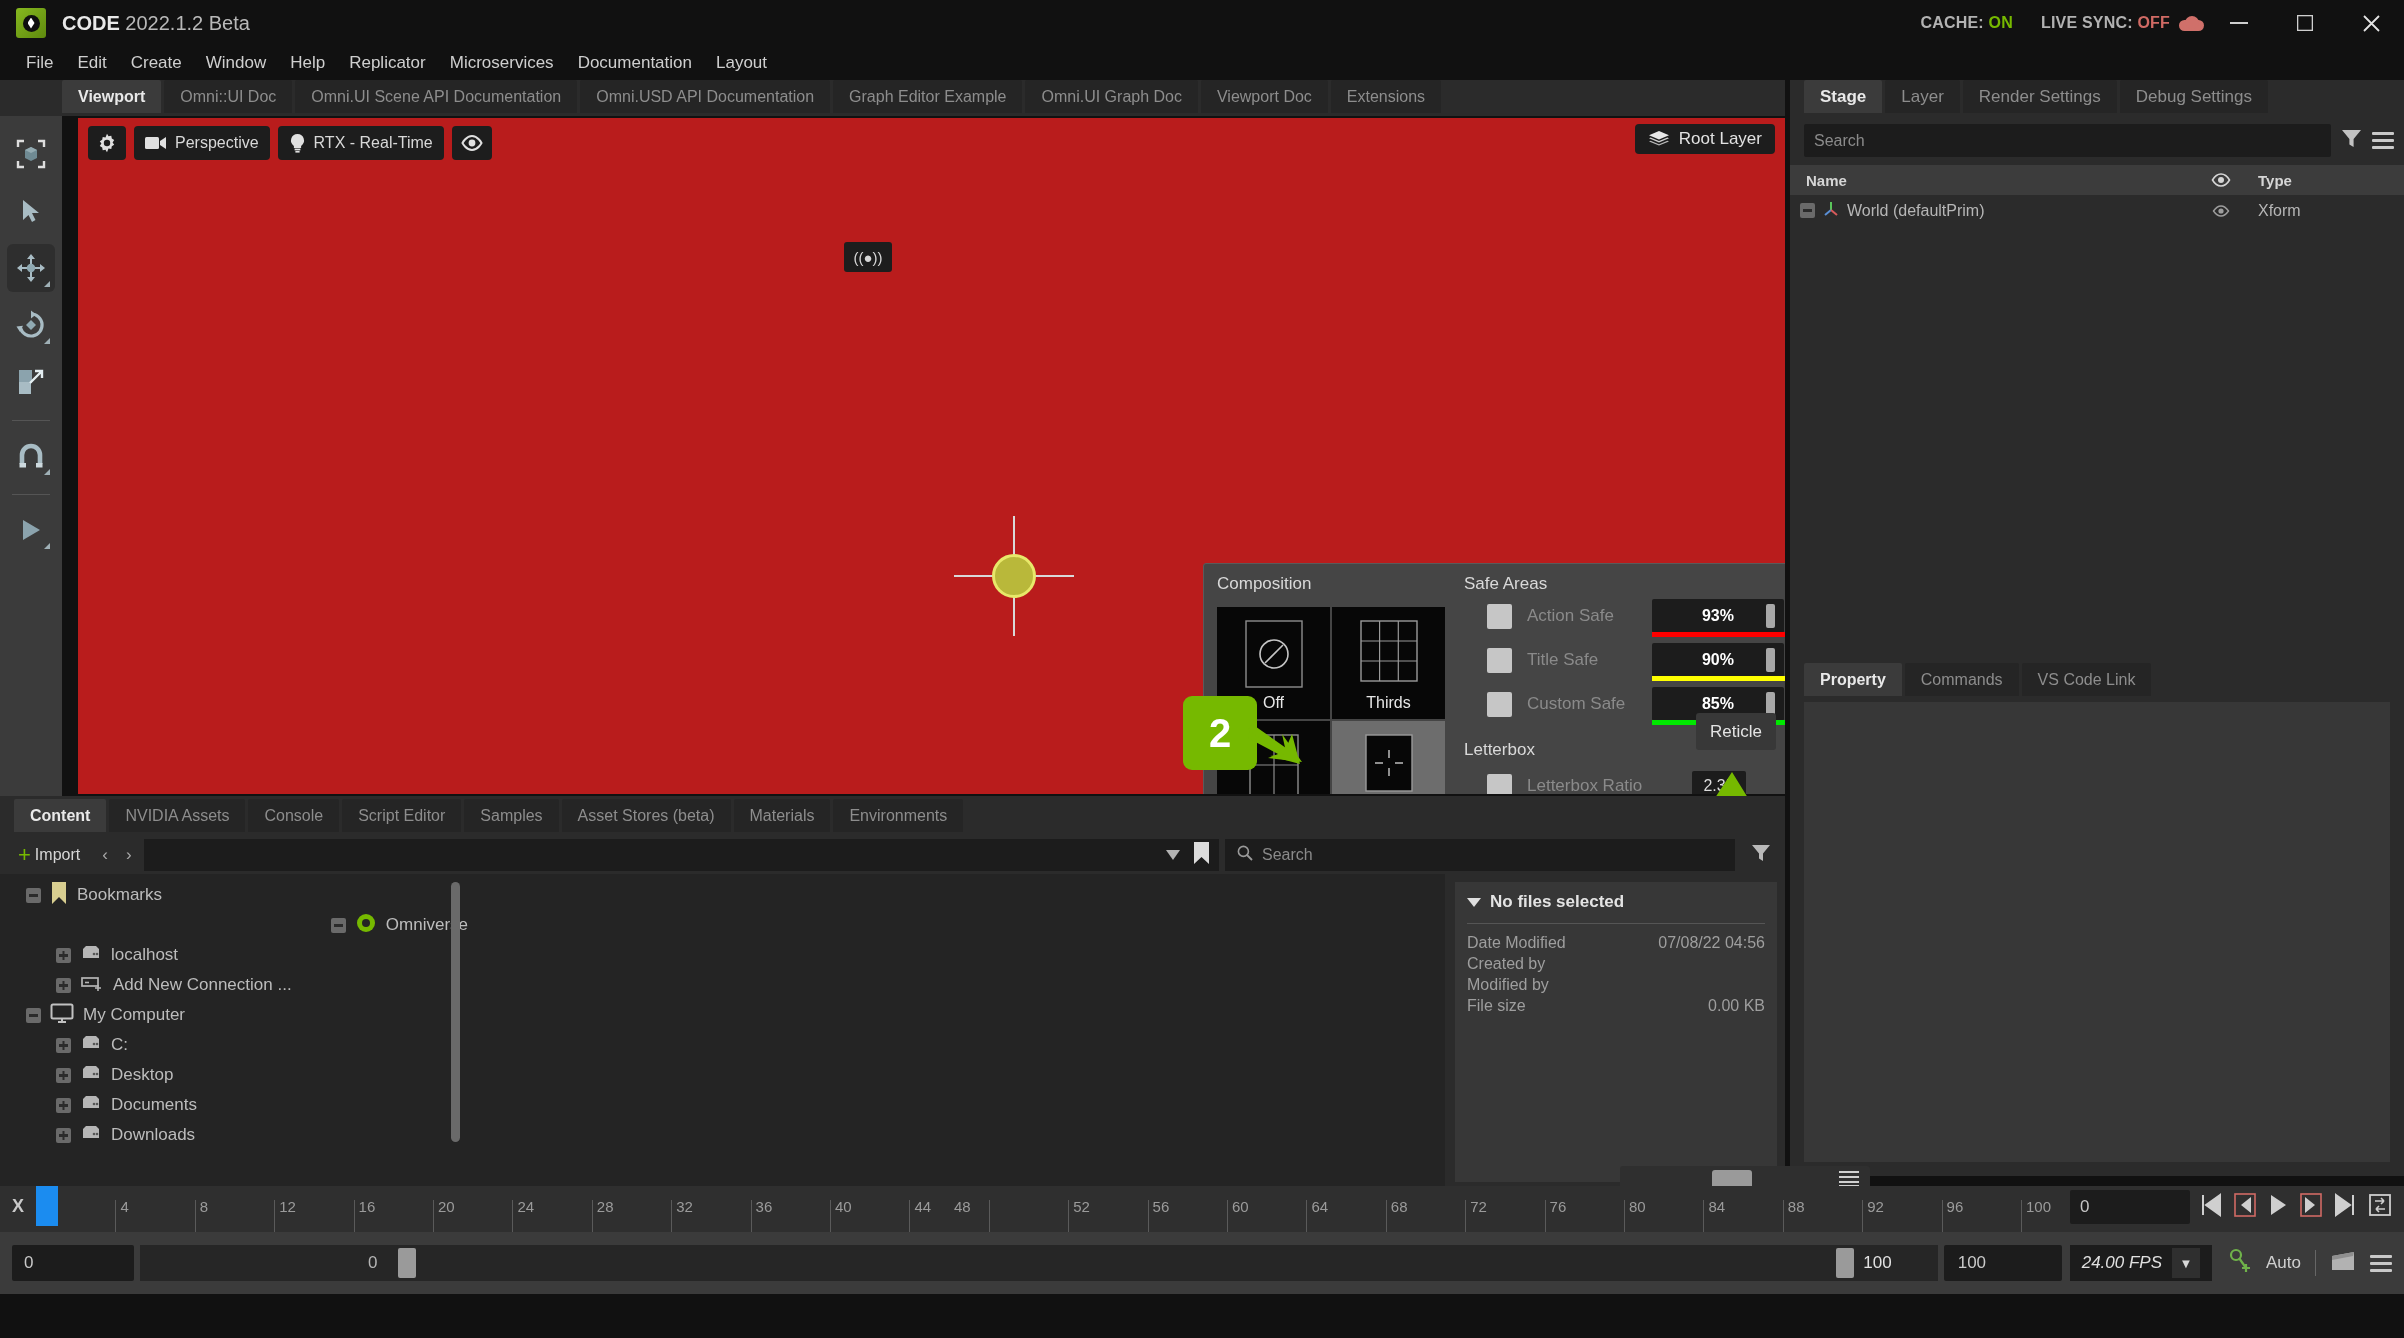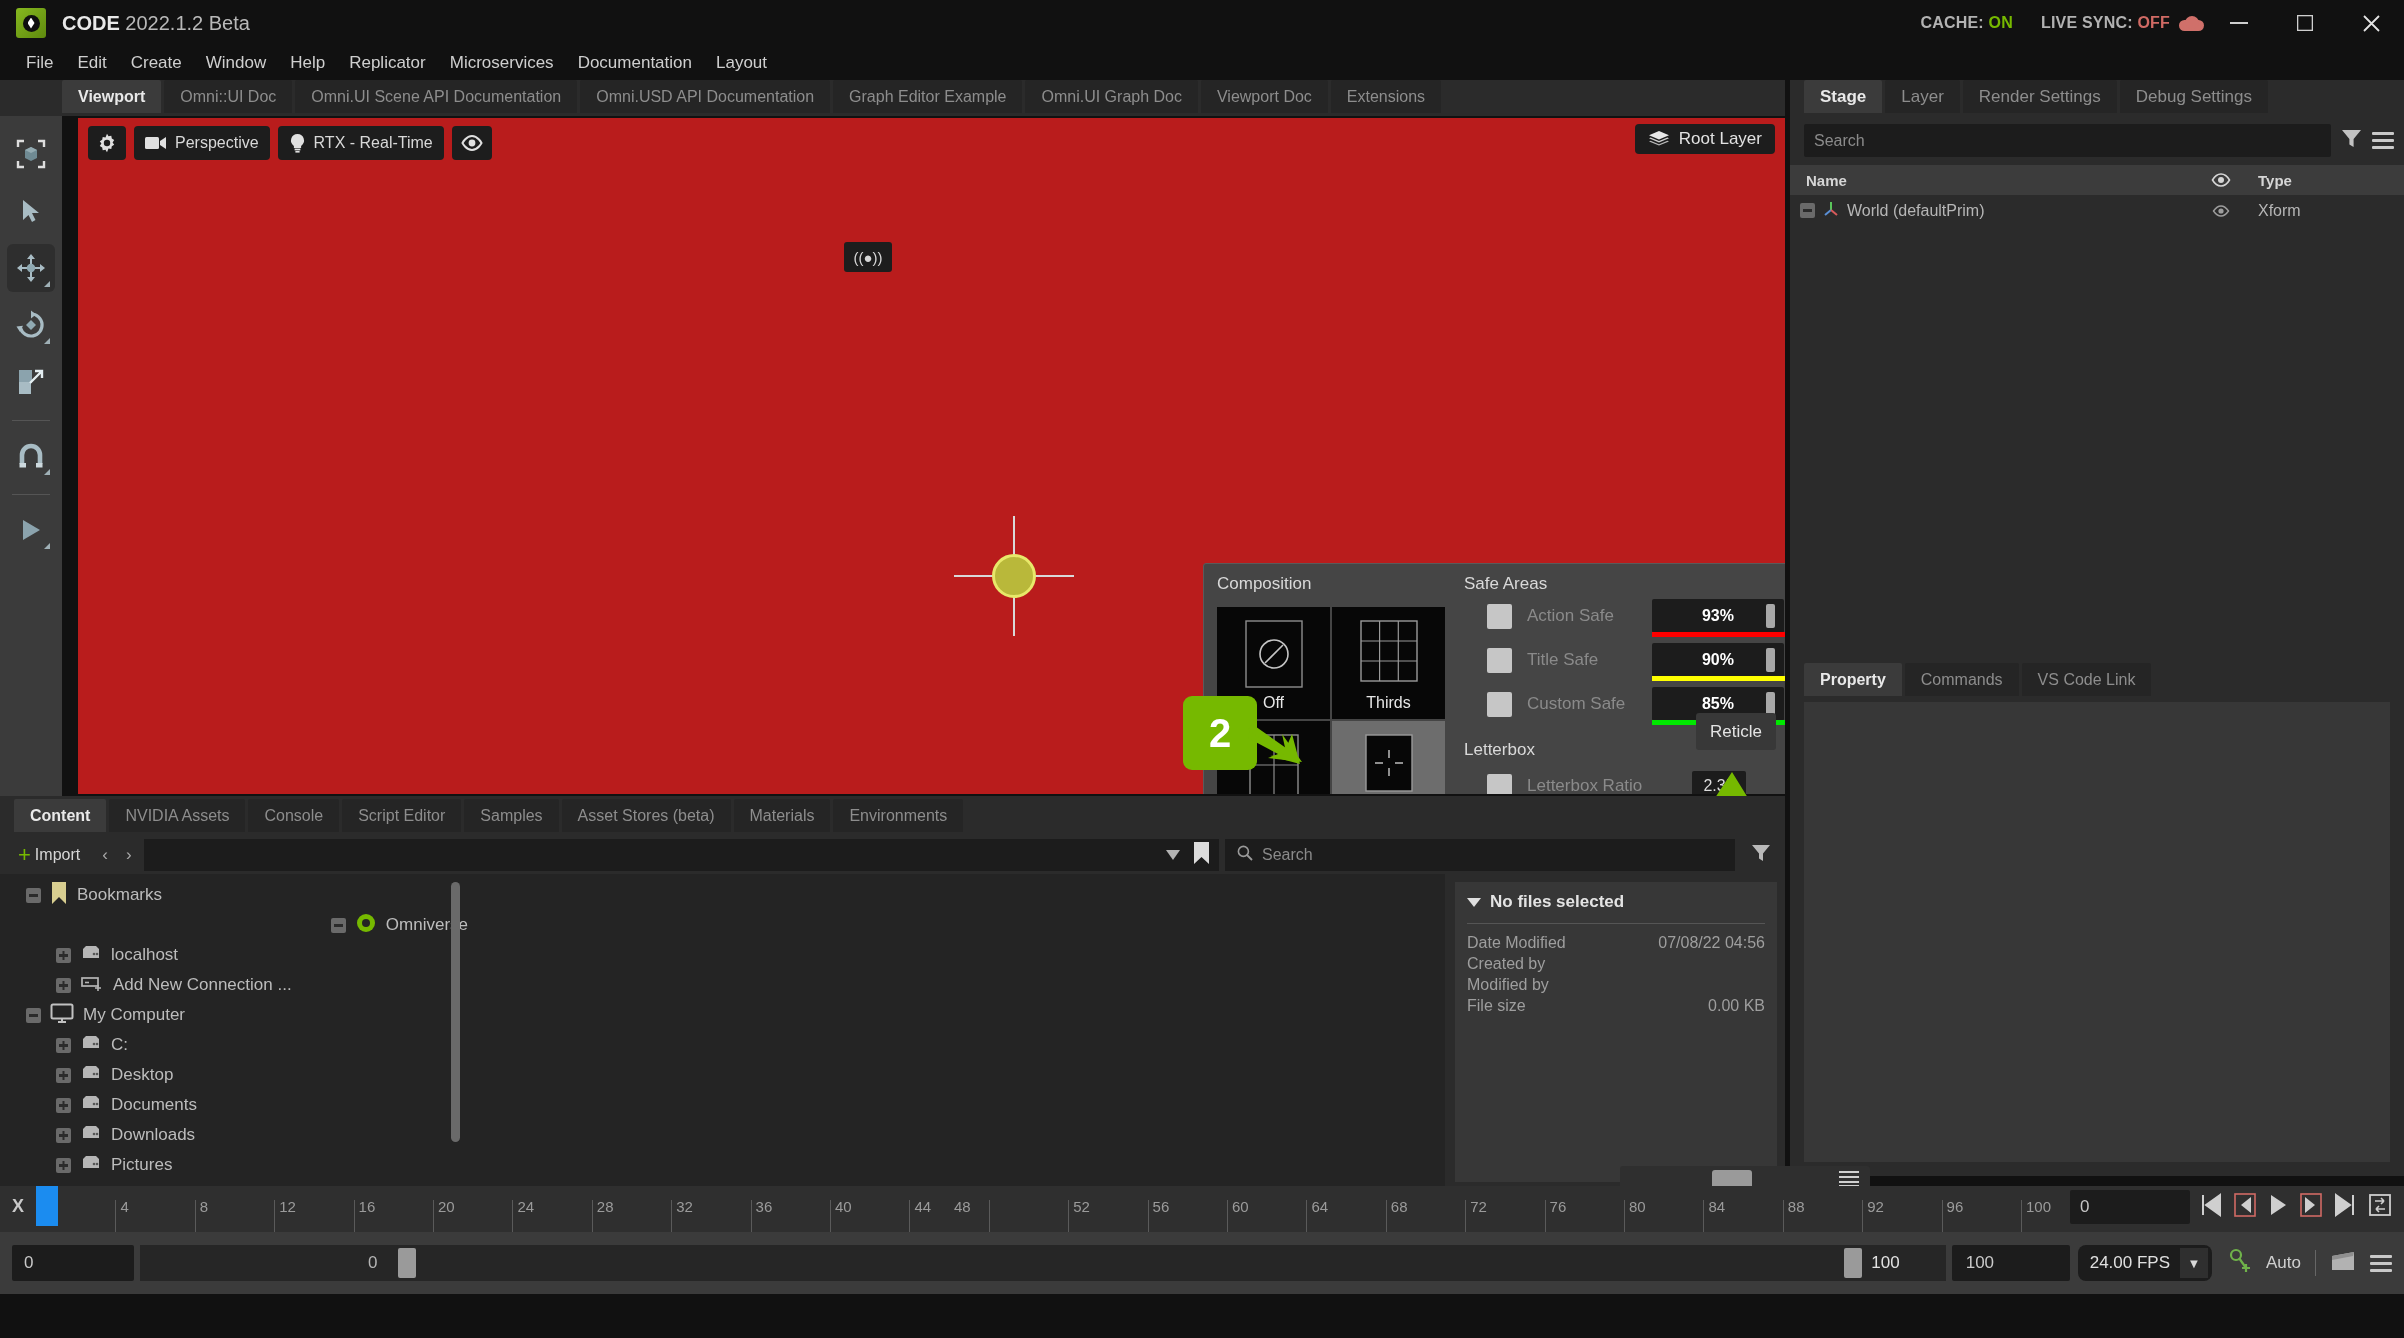--- a/index.html
+++ b/index.html
@@ -205,21 +205,21 @@
   .tl-ico { color:#cfcfcf; font-size: 20px; padding: 0 2px; }
 
   
   .bottombar { position:absolute; left:0; top:1232px; width: 2404px; height: 62px; background:#3b3b3b; display:flex; align-items:center; padding: 0 12px; }
   .bb-field { height: 36px; background:#1c1c1c; border-radius:2px; display:flex; align-items:center; color:#c9c9c9; font-size:17px; }
   .bb-range { flex:1; height: 36px; background:#262626; margin: 0 6px; position: relative; display:flex; align-items:center; }
   .bb-range .lh { position:absolute; left: 258px; width: 18px; height: 30px; background:#9a9a9a; border-radius:2px; }
   .bb-range .rh { position:absolute; right: 84px; width: 18px; height: 30px; background:#9a9a9a; border-radius:2px; }
   .bb-range .lv { position:absolute; left: 228px; color:#b5b5b5; font-size:17px; }
   .bb-range .rv { position:absolute; right: 46px; color:#e2e2e2; font-size:17px; }
-  .fps { height: 36px; background:#1c1c1c; border-radius:8px; display:flex; align-items:center; gap:10px; padding: 0 4px 0 12px; color:#e0e0e0; font-size:17px; }
+  .fps { height: 36px; background:#1c1c1c; border-radius:0; display:flex; align-items:center; gap:10px; padding: 0 12px 0 12px; color:#e0e0e0; font-size:17px;font-style:italic; }
   .fps .caret { width: 28px; height: 30px; background:#2f2f2f; display:flex; align-items:center; justify-content:center; color:#d8d8d8; font-size:13px; }
   .bb-icons { display:flex; align-items:center; gap: 14px; margin-left: 16px; }
   .auto-btn { color:#d0d0d0; font-size:17px; }
   .vdiv { width:1px; height:26px; background:#666; }
 
   .hamb { display:inline-block; width: 22px; }
   .hamb i { display:block; height: 3px; background:#c9c9c9; margin: 4px 0; border-radius:1px; }
 </style>
 </head>
 <body>
@@ -690,31 +690,20 @@
         <div class="tree-row" style="padding-left:56px;">
           <span class="expander"><svg width="15" height="15" viewBox="0 0 15 15">
                 <path d="M3 6.5 H12 V8.5 H3z M6.5 3 H8.5 V12 H6.5z" fill="#2b2b2b"></path>
               </svg></span>
           <span><svg width="22" height="16" viewBox="0 0 22 16">
                 <path d="M3 4 L6 1 H16 L19 4 V13 H3z" fill="#b6b6b6"></path>
                 <circle cx="14" cy="9" r="1.3" fill="#555"></circle>
                 <circle cx="17" cy="9" r="1.3" fill="#555"></circle>
               </svg></span>
           <span>Downloads</span>
-        </div>
-        <div class="tree-row" style="padding-left:56px;">
-          <span class="expander"><svg width="15" height="15" viewBox="0 0 15 15">
-                <path d="M3 6.5 H12 V8.5 H3z M6.5 3 H8.5 V12 H6.5z" fill="#2b2b2b"></path>
-              </svg></span>
-          <span><svg width="22" height="16" viewBox="0 0 22 16">
-                <path d="M3 4 L6 1 H16 L19 4 V13 H3z" fill="#b6b6b6"></path>
-                <circle cx="14" cy="9" r="1.3" fill="#555"></circle>
-                <circle cx="17" cy="9" r="1.3" fill="#555"></circle>
-              </svg></span>
-          <span>Pictures</span>
         </div>
         <div class="tree-scroll"></div>
       </div>
 
       <div class="grid-area">
         <div class="zoom-widget">
           <span class="thumb"></span>
           <span style="margin-left:auto; margin-right:10px;">
             <svg width="22" height="18" viewBox="0 0 22 18">
                 <path d="M1 2 H21 M1 7 H21 M1 12 H21 M1 16 H21" stroke="#d0d0d0" stroke-width="2"></path>

